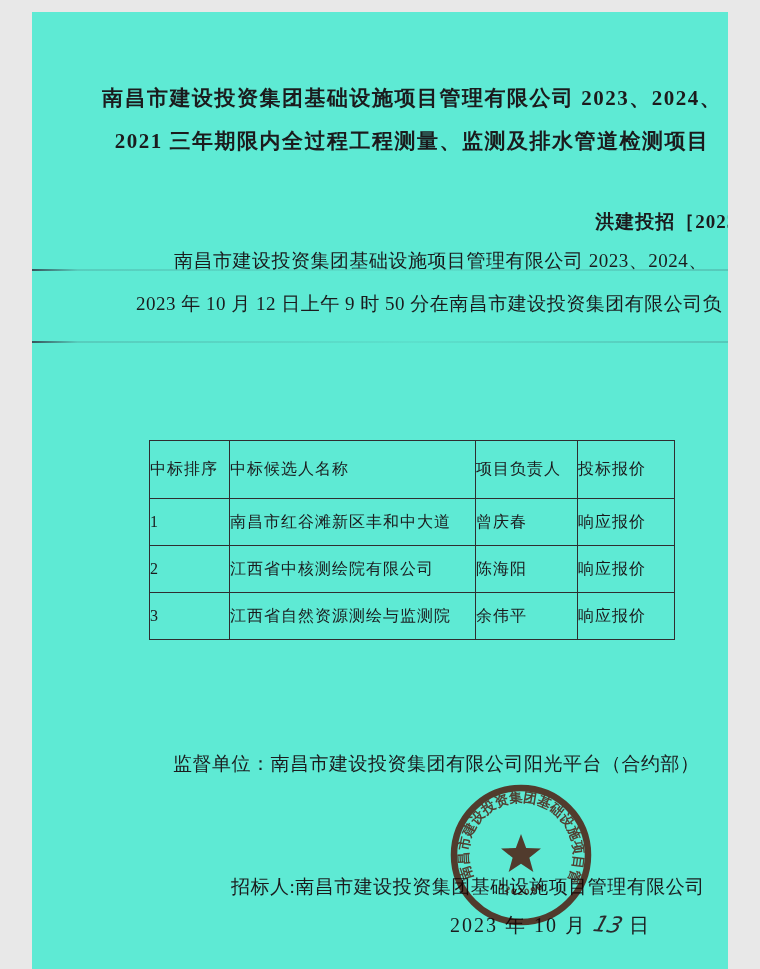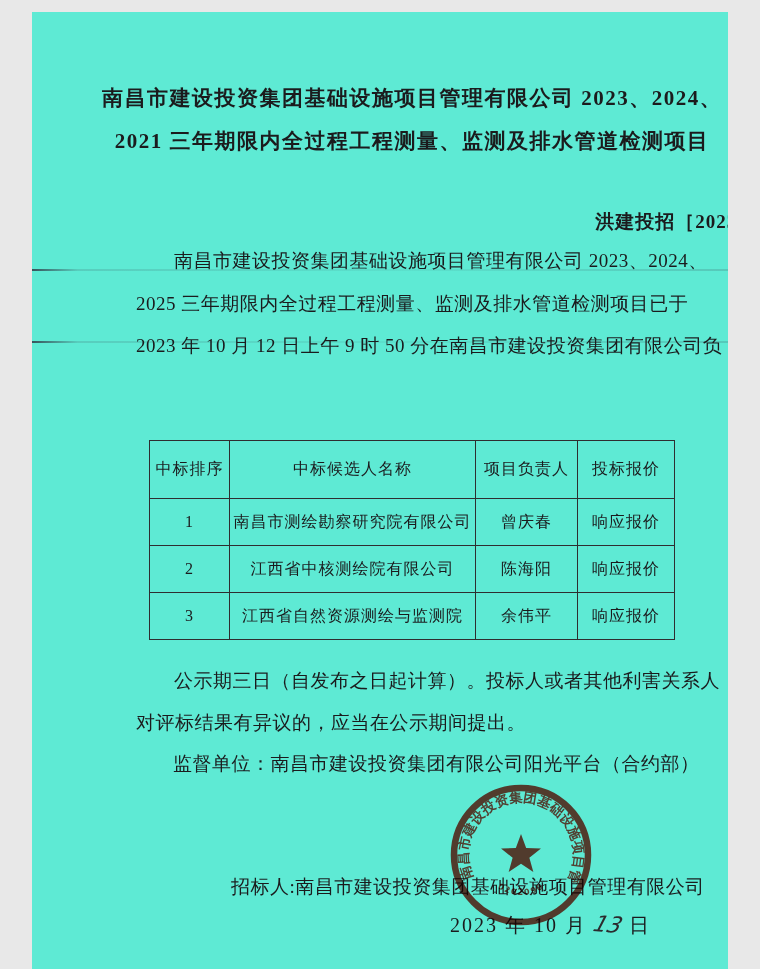--- a/index.html
+++ b/index.html
@@ -34,21 +34,21 @@
     height:42.5px;line-height:42.5px;font-size:19px;
     letter-spacing:.5px;white-space:nowrap;font-weight:500;
   }
   .indent{padding-left:38px;}
   table.bid{
     position:absolute;left:117px;top:428px;
     width:525px;border-collapse:collapse;table-layout:fixed;
     font-size:16px;font-weight:500;
   }
   table.bid td,table.bid th{
-    border:1.6px solid #2e2e30;text-align:center;vertical-align:middle;
+    border:1.6px solid #2e2e30;text-align:left;vertical-align:middle;
     font-weight:500;padding:0;letter-spacing:1px;
   }
   table.bid tr.hdr{height:58px;}
   table.bid tr.row{height:47px;}
   .notice-block{position:absolute;left:104px;top:648px;width:560px;}
   .notice-line{
     height:42px;line-height:42px;font-size:19px;letter-spacing:.5px;
     white-space:nowrap;font-weight:500;
   }
   .info-line{
@@ -83,63 +83,58 @@
   <div class="scan-line" style="top:257px"></div>
   <div class="scan-line" style="top:329px"></div>
 
   <div class="title-line" style="top:73px">南昌市建设投资集团基础设施项目管理有限公司 2023、2024、</div>
   <div class="title-line" style="top:116px">2021 三年期限内全过程工程测量、监测及排水管道检测项目</div>
 
   <div class="docno" style="top:197px">洪建投招［2023］40 号</div>
 
   <div class="body-block">
     <div class="body-line indent">南昌市建设投资集团基础设施项目管理有限公司 2023、2024、</div>
-    <div class="body-line">2025 三年期限内全过程工程测量、监测及排水管道检测项目已于</div>
     <div class="body-line">2023 年 10 月 12 日上午 9 时 50 分在南昌市建设投资集团有限公司负</div>
   </div>
 
   <table class="bid">
     <colgroup>
       <col style="width:80px">
         <col style="width:246px">
         <col style="width:102px">
         <col style="width:97px">
     </colgroup>
     <tbody>
         <tr class="hdr">
       <td>中标排序</td>
       <td>中标候选人名称</td>
       <td>项目负责人</td>
       <td>投标报价</td>
     </tr>
     <tr class="row">
       <td>1</td>
-      <td>南昌市测绘勘察研究院有限公司</td>
+      <td>南昌市红谷滩新区丰和中大道</td>
       <td>曾庆春</td>
       <td>响应报价</td>
     </tr>
     <tr class="row">
       <td>2</td>
       <td>江西省中核测绘院有限公司</td>
       <td>陈海阳</td>
       <td>响应报价</td>
     </tr>
     <tr class="row">
       <td>3</td>
       <td>江西省自然资源测绘与监测院</td>
       <td>余伟平</td>
       <td>响应报价</td>
     </tr>
   </tbody>
     </table>
 
-  <div class="notice-block">
-    <div class="notice-line indent">公示期三日（自发布之日起计算）。投标人或者其他利害关系人</div>
-    <div class="notice-line">对评标结果有异议的，应当在公示期间提出。</div>
-  </div>
 
   <div class="info-line" style="left:141px;top:742px">监督单位：南昌市建设投资集团有限公司阳光平台（合约部）</div>
 
   <div class="bidder-line">招标人:南昌市建设投资集团基础设施项目管理有限公司</div>
 
   <div class="date-line">
     <span>2023 年 10 月</span>
     <span class="hand-day">13</span>
     <span>日</span>
   </div>

